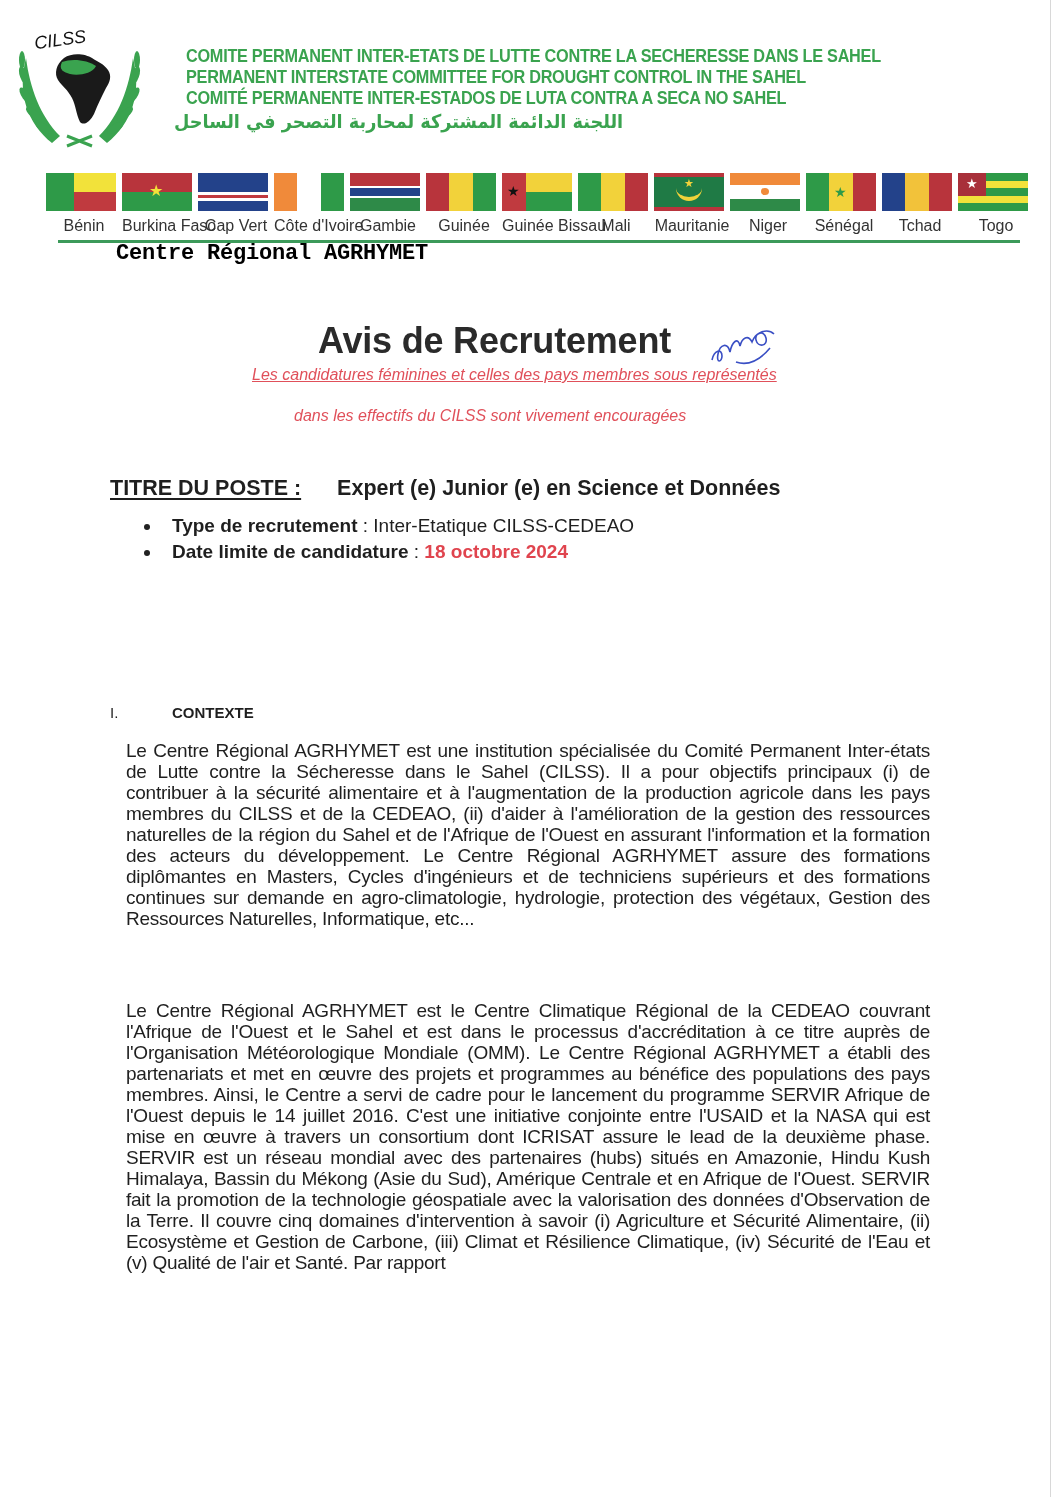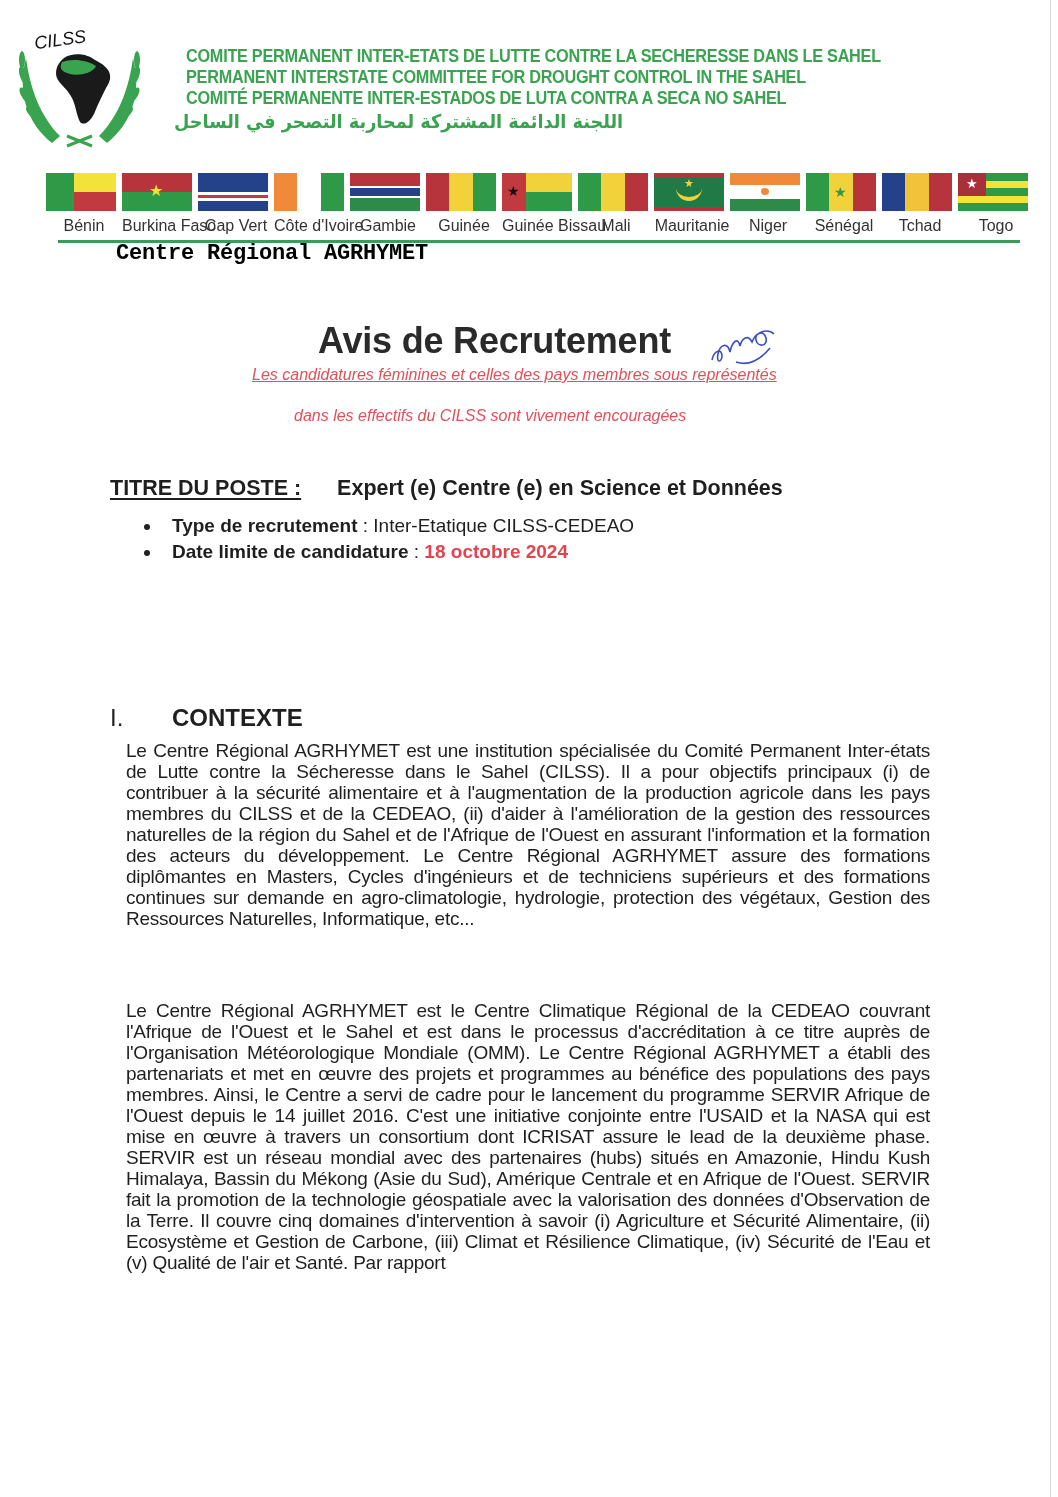--- a/index.html
+++ b/index.html
@@ -28,21 +28,21 @@
     .poste { position: absolute; left: 110px; top: 476px; font-size: 21.5px; font-weight: bold; white-space: nowrap; }
     .poste-label { text-decoration: underline; text-decoration-thickness: 2px; text-underline-offset: 3px; margin-right: 30px; }
     .poste-value { }
 
     .bullets { position: absolute; left: 140px; top: 514px; width: 780px; margin: 0; padding: 0; list-style: none; }
     .bullets li { position: relative; padding-left: 32px; font-size: 19px; line-height: 24.5px; margin-bottom: 1.5px; }
     .bullets li .dot { position: absolute; left: 4px; top: 10px; width: 6px; height: 6px; border-radius: 50%; background: #222; }
     .bullets li .k { font-weight: bold; }
     .bullets li .red { color: #e0444e; font-weight: bold; }
 
-    .section-head { position: absolute; left: 110px; top: 704px; font-size: 24px; font-weight: bold; white-space: nowrap; }
+    .section-head { position: absolute; left: 110px; top: 704px; font-size: 15px; font-weight: bold; white-space: nowrap; }
     .section-head .num { font-weight: normal; display: inline-block; width: 62px; }
 
     .para { position: absolute; left: 126px; width: 804px; font-size: 19px; line-height: 21px; text-align: justify; letter-spacing: -0.25px; }
     .para1 { top: 740px; }
     .para2 { top: 1000px; }
   </style>
 </head>
 <body>
 
 <div class="page-edge"></div>
@@ -205,21 +205,21 @@
 <div class="avis-title">Avis de Recrutement</div>
 <svg class="signature" viewBox="0 0 70 50">
   <path d="M4 38 C6 28 14 26 14 34 C14 40 8 42 10 32 C12 22 20 20 22 30 C24 20 30 14 32 24 C34 16 40 12 44 20 C48 10 56 8 58 16 C60 24 50 26 48 18 C46 10 60 6 66 12 M28 40 C40 44 52 38 62 26" fill="none" stroke="#3a4fc4" stroke-width="1.6"></path>
 </svg>
 
 <div class="red-note" style="left:252px; top:366px;text-decoration:underline;">Les candidatures féminines et celles des pays membres sous représentés</div>
 <div class="red-note" style="left:294px; top:407px;">dans les effectifs du CILSS sont vivement encouragées</div>
 
 <div class="poste">
   <span class="poste-label">TITRE DU POSTE :</span>
-  <span class="poste-value">Expert (e) Centre (e) en Science et Données</span>
+  <span class="poste-value">Expert (e) Junior (e) en Science et Données</span>
 </div>
 
 <ul class="bullets">
   <li><span class="dot"></span><span class="k">Type de recrutement</span><span> : </span><span>Inter-Etatique CILSS-CEDEAO</span></li>
   <li><span class="dot"></span><span class="k">Date limite de candidature</span><span> : </span><span class="red">18 octobre 2024</span></li>
 </ul>
 
 <div class="section-head">
   <span class="num">I.</span><span>CONTEXTE</span>
 </div>

